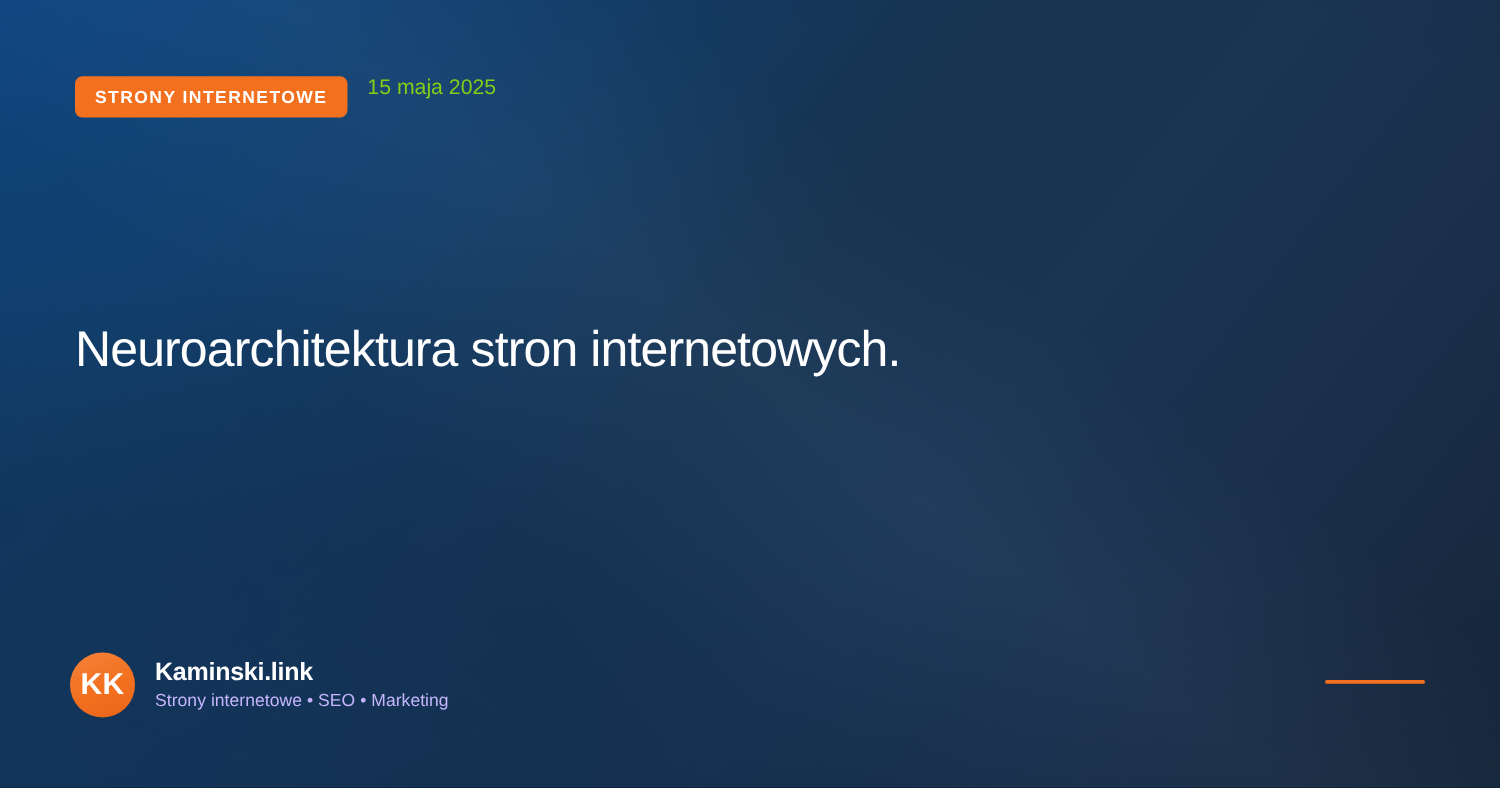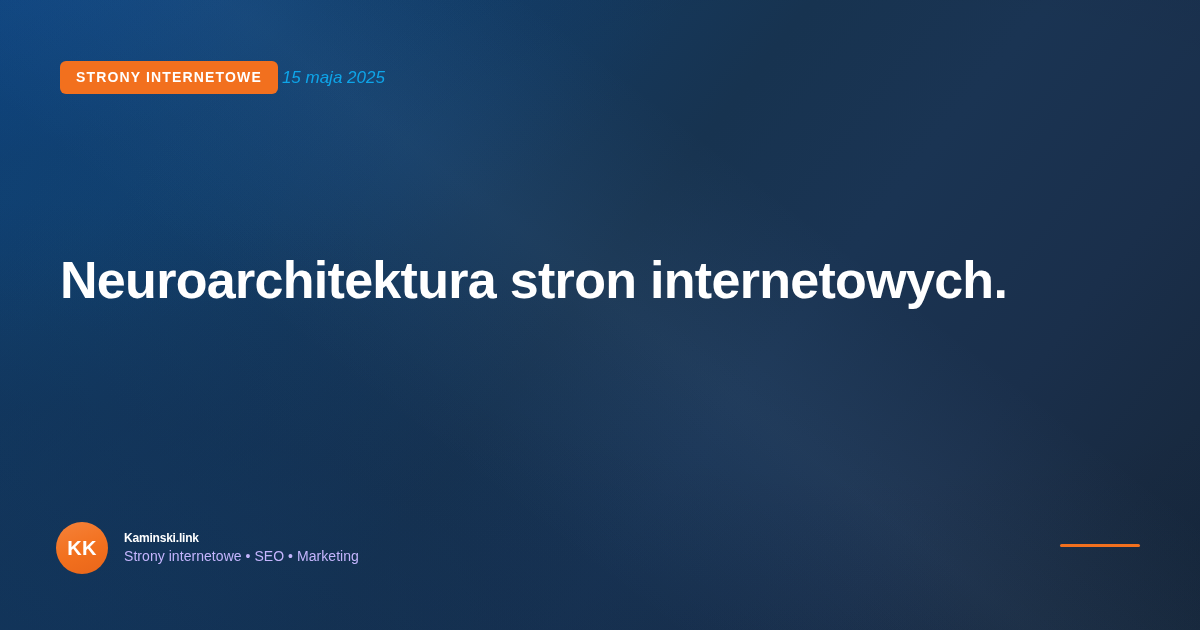--- a/index.html
+++ b/index.html
@@ -71,53 +71,51 @@
     position: absolute;
     inset: 0;
   }
 
   
   .meta-row {
     position: absolute;
     left: 60px;
     top: 61px;
     display: flex;
-    align-items: center;
-    gap: 4px;
+    gap: 16px;
   }
   .category-badge {
     display: inline-block;
     background: #f2701e;
     color: #ffffff;
     font-size: 14px;
     font-weight: bold;
     letter-spacing: 1.15px;
     line-height: 1;
     padding: 9px 16px 10px 16px;
     border-radius: 6px;
     white-space: nowrap;
   }
   .publish-date {
-    color: #0ea5e9;
+    color: #84cc16;
     font-size: 17px;
     line-height: 1;
     white-space: nowrap;
-    font-style: italic;
   }
 
   
   .headline {
     position: absolute;
     left: 60px;
     top: 254px;
     width: 1040px;
     margin: 0;
     color: #ffffff;
-    font-size: 52px;
-    font-weight: bold;
+    font-size: 40px;
+    font-weight: normal;
     line-height: 53px;
     letter-spacing: -0.7px;
   }
   .headline .hl-line {
     display: block;
     white-space: nowrap;
   }
 
   
   .brand {
@@ -127,37 +125,37 @@
     display: flex;
     align-items: center;
     gap: 16px;
   }
   .avatar {
     width: 52px;
     height: 52px;
     border-radius: 50%;
     background: linear-gradient(160deg, #f5823a 0%, #f2701e 55%, #e9661a 100%);
     color: #ffffff;
-    font-size: 20px;
+    font-size: 24px;
     font-weight: bold;
     letter-spacing: 0.3px;
     display: flex;
     align-items: center;
     justify-content: center;
     flex: 0 0 auto;
   }
   .brand-text {
     display: flex;
     flex-direction: column;
     justify-content: center;
     gap: 4px;
   }
   .brand-name {
     color: #ffffff;
-    font-size: 12px;
+    font-size: 20px;
     font-weight: bold;
     line-height: 1.05;
     letter-spacing: -0.2px;
   }
   .brand-tagline {
     color: #c4b5fd;
     font-size: 14px;
     line-height: 1.05;
     letter-spacing: 0.05px;
   }

